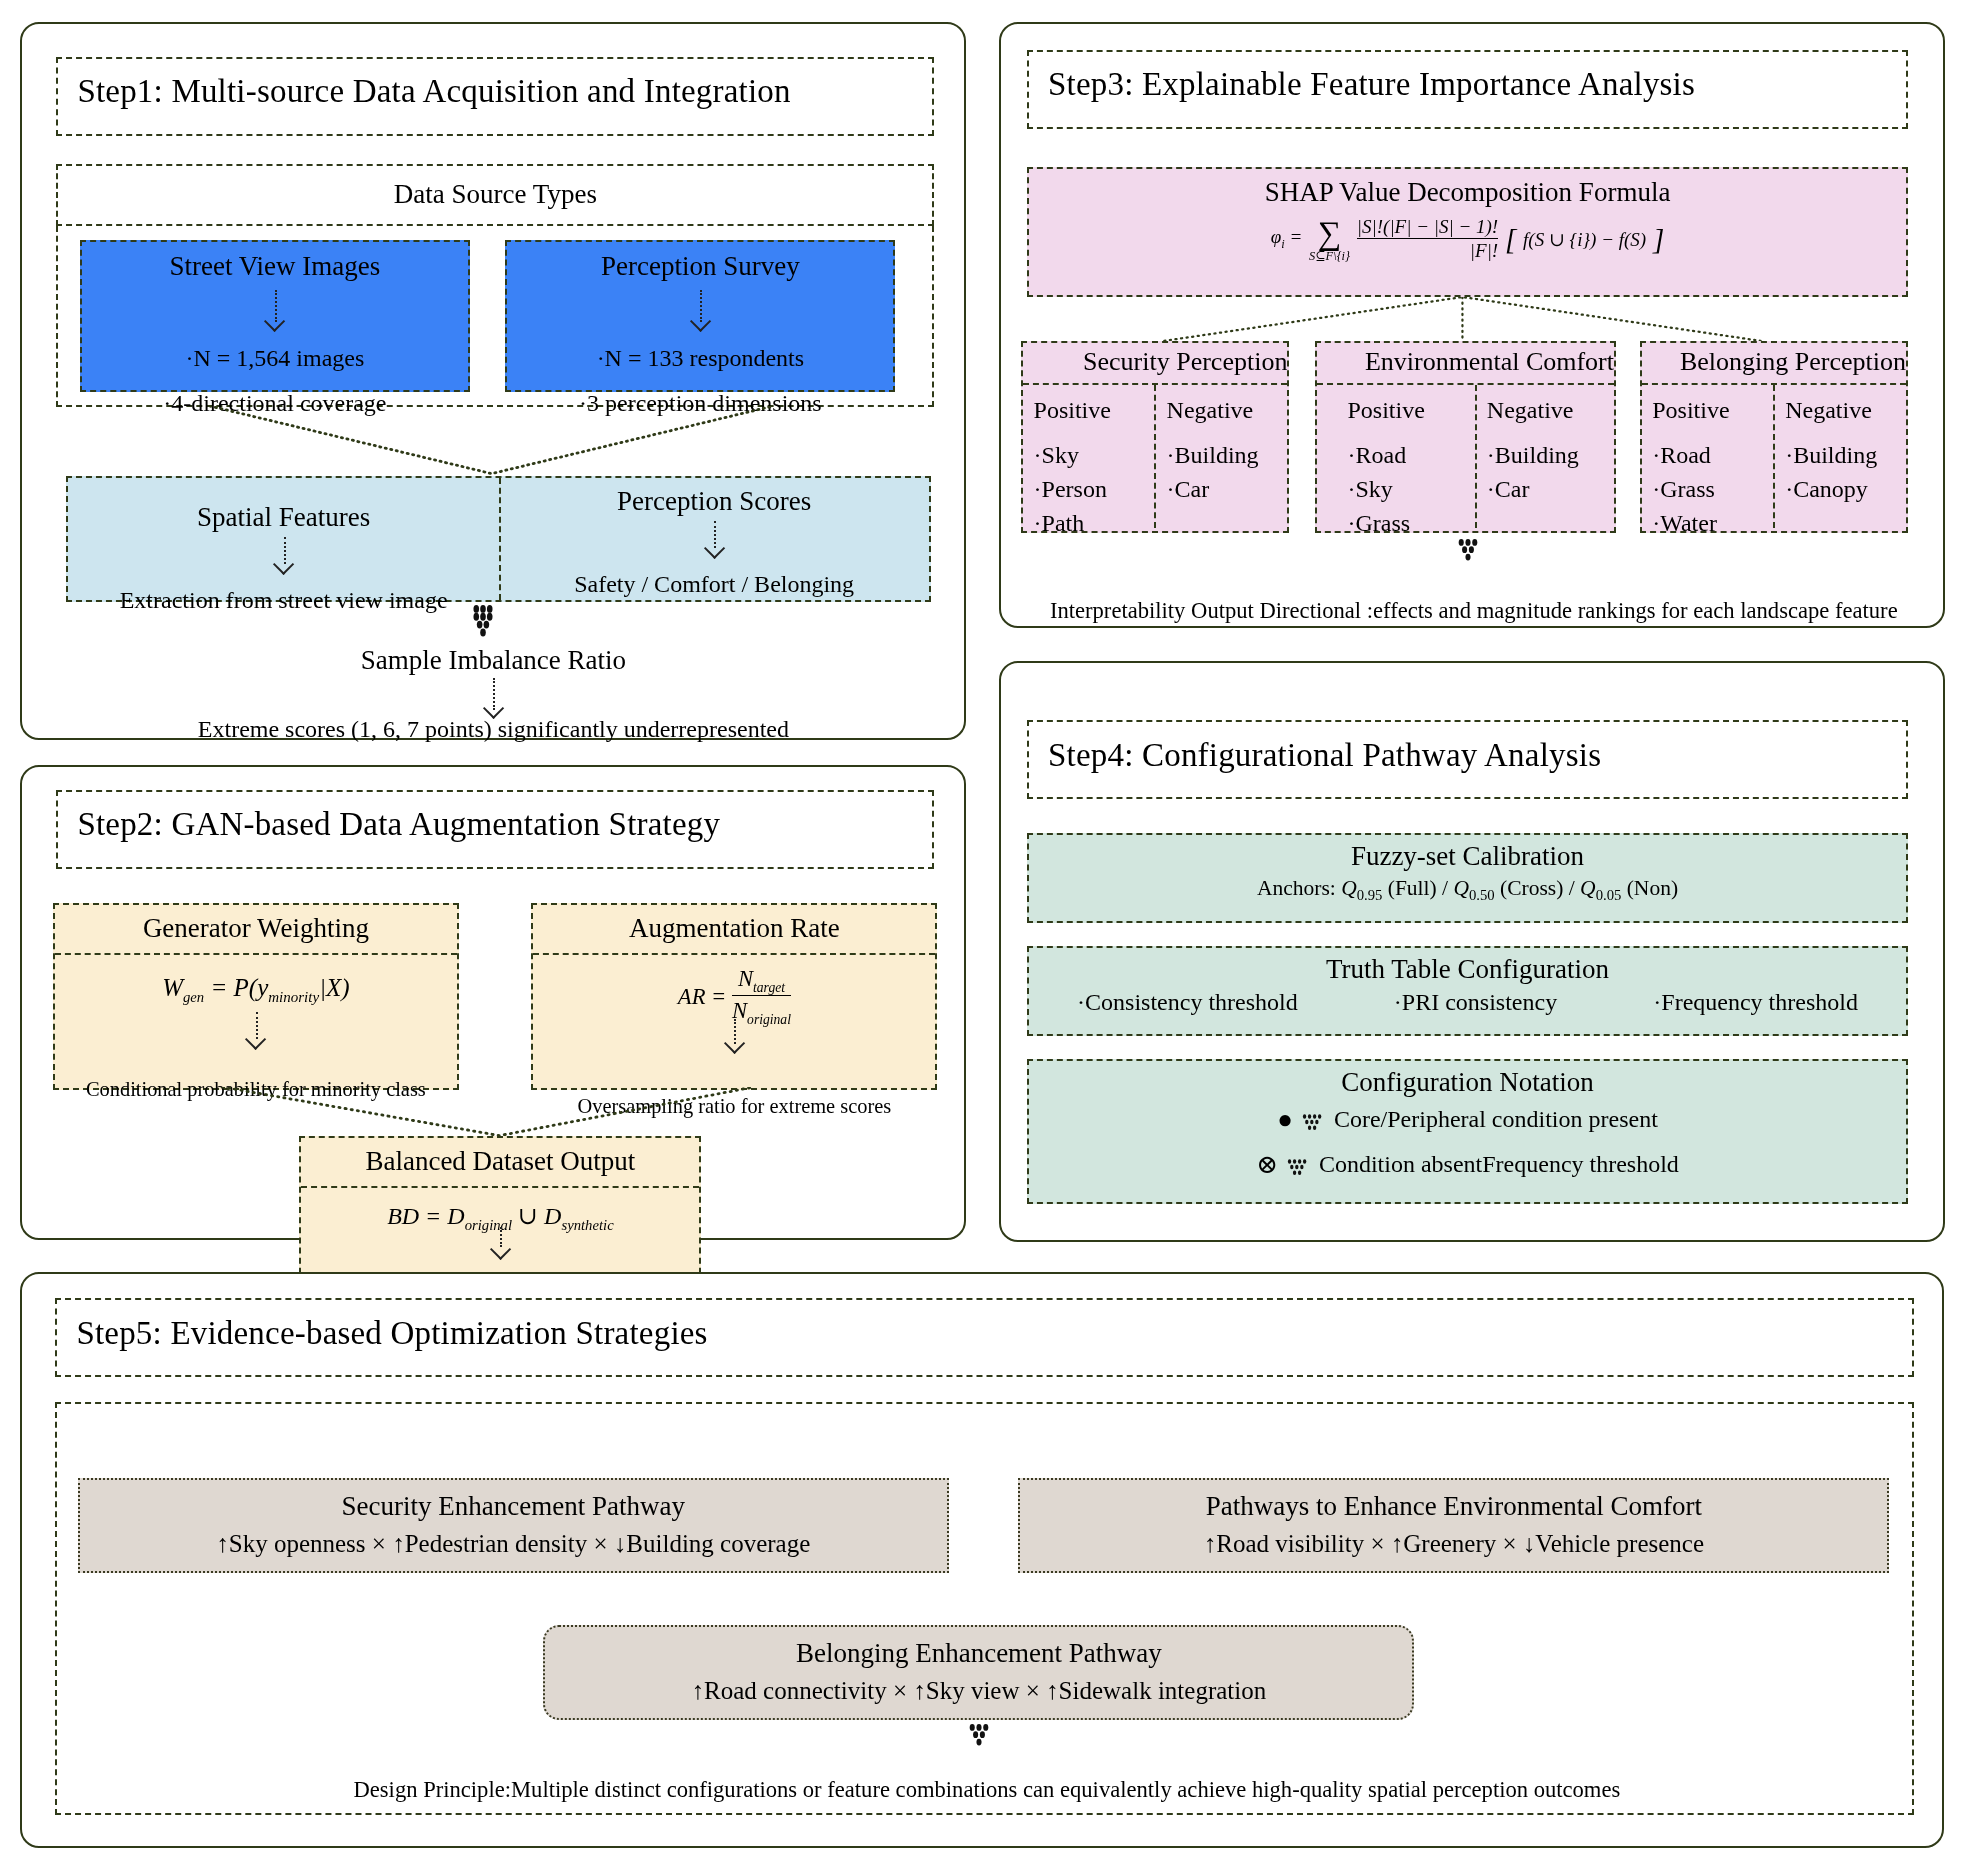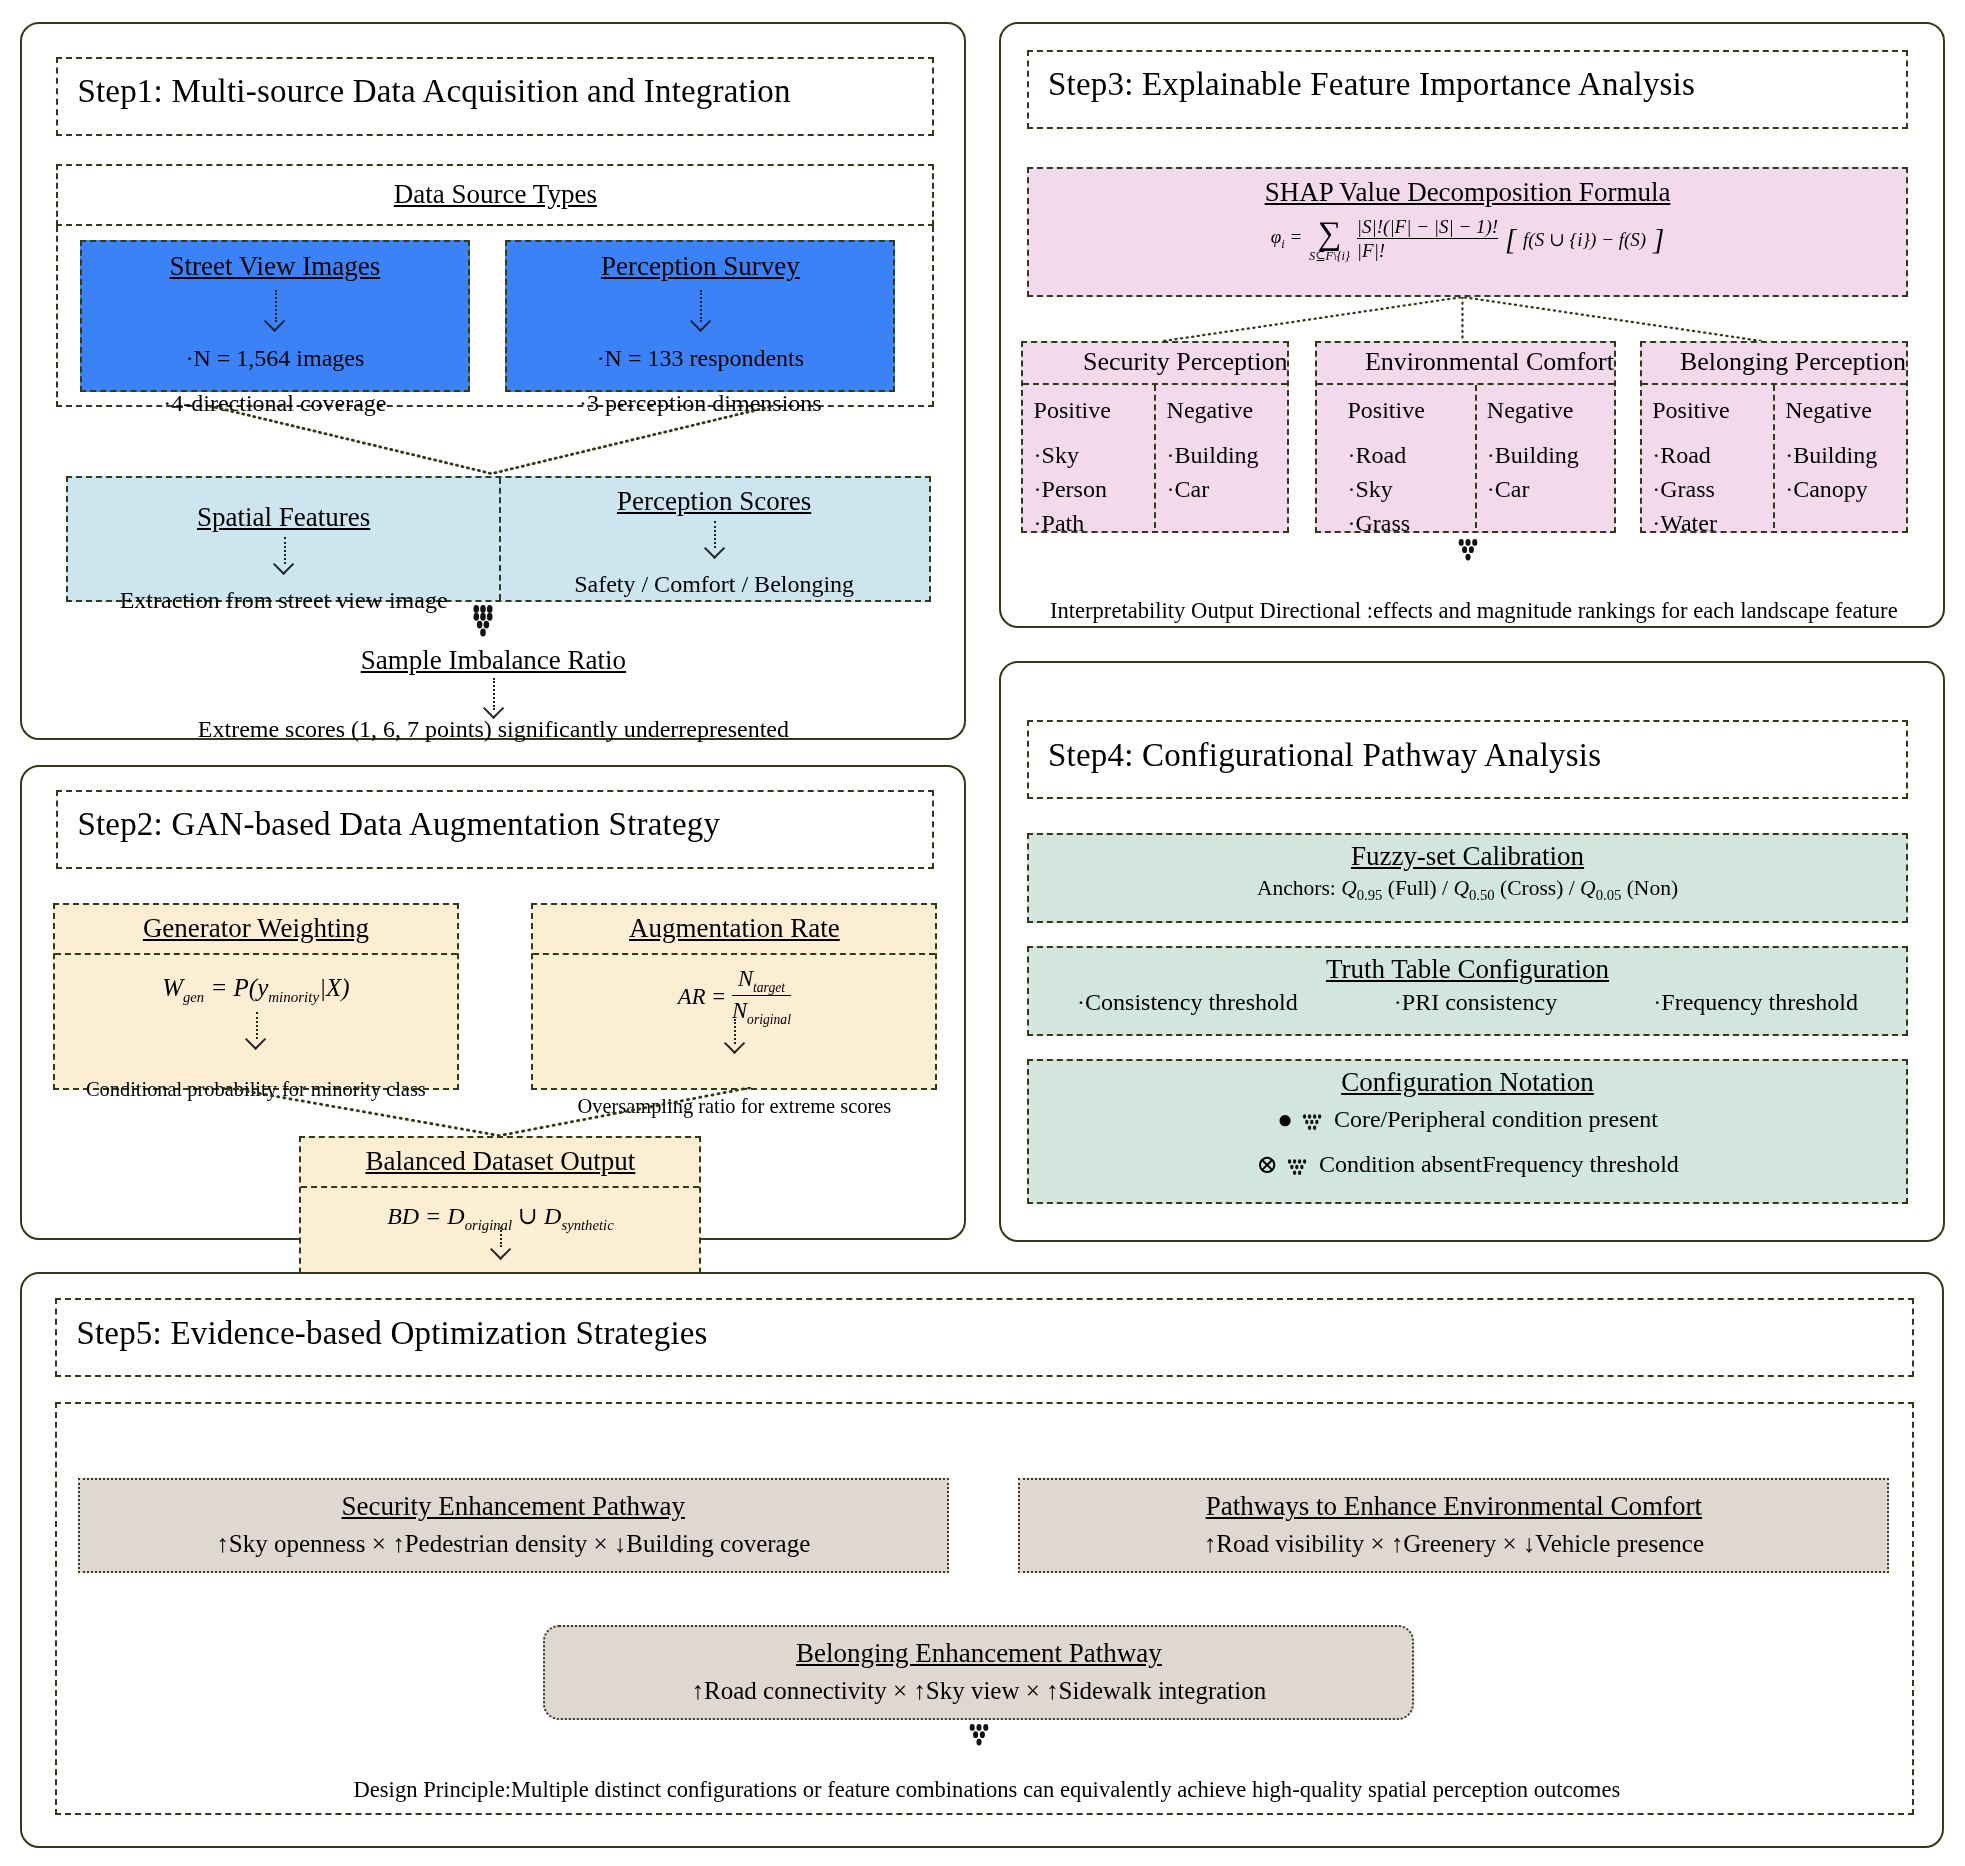--- a/index.html
+++ b/index.html
@@ -28,21 +28,20 @@
     font-size: 33px;
     letter-spacing: 0.2px;
     padding: 14.7px 0 14.7px 19px;
     line-height: 1.1;
   }
   .center { text-align: center; }
   .hd {
     font-size: 27px;
     text-align: center;
     line-height: 1.15;
-    text-decoration: underline;
   }
   .sub { font-size: 24px; text-align:center; line-height:1.25; }
   .small { font-size: 20.4px; text-align:center; line-height:1.3; }
 
   
   .vdots {
     position: absolute;
     width: 0; border-left: 2.3px dotted #222;
   }
   .vhead {
@@ -240,21 +239,21 @@
 
   <div id="s3-shap">
     <div class="hd" style="padding-top:8px">SHAP Value Decomposition Formula</div>
     <div class="center" style="margin-top:9px;font-size:19px;font-style:italic">
       <span style="display:inline-flex;align-items:center;gap:6.8px;">
         <i>φ<sub style="font-size:12.4px">i</sub> =</i>
         <span style="display:inline-block;text-align:center;line-height:1">
           <span style="font-size:33px;display:block">∑</span>
           <span style="font-size:12.4px;display:block">S⊆F\{i}</span>
         </span>
-        <span style="display:inline-block;text-align:left;line-height:1.1">
+        <span style="display:inline-block;text-align:right;line-height:1.1">
           <span style="display:block">|S|!(|F| − |S| − 1)!</span>
           <span style="display:block;border-top:1.7px solid #000;padding-top:2.3px">|F|!</span>
         </span>
         <span style="font-size:29px;">[</span>
         <i>f(S ∪ {i}) − f(S)</i>
         <span style="font-size:29px;">]</span>
       </span>
     </div>
   </div>
 

